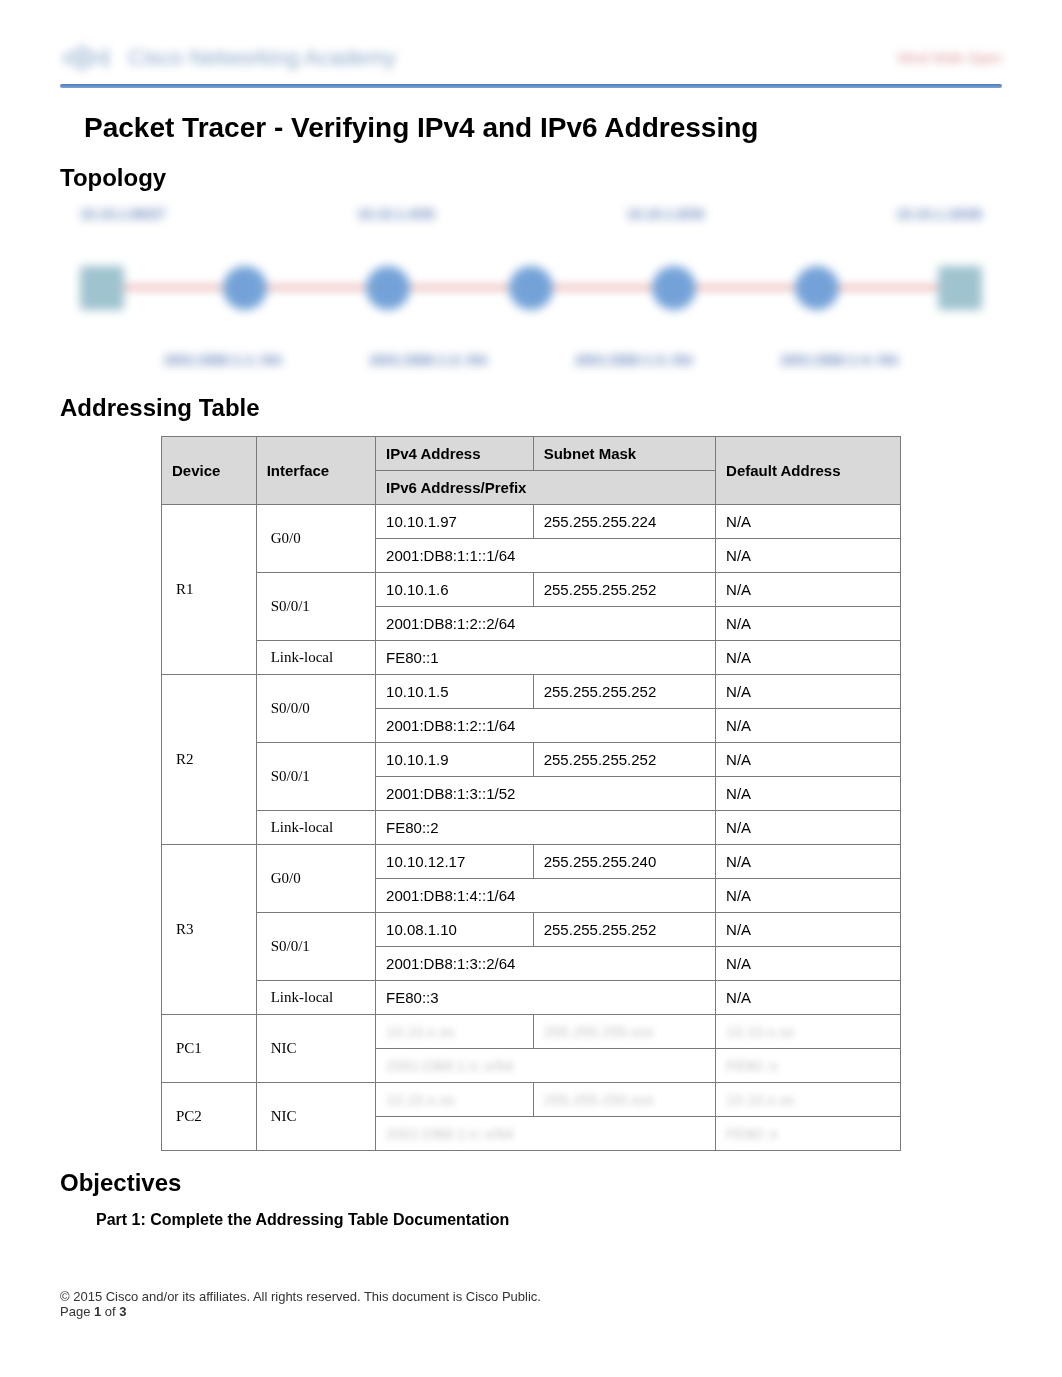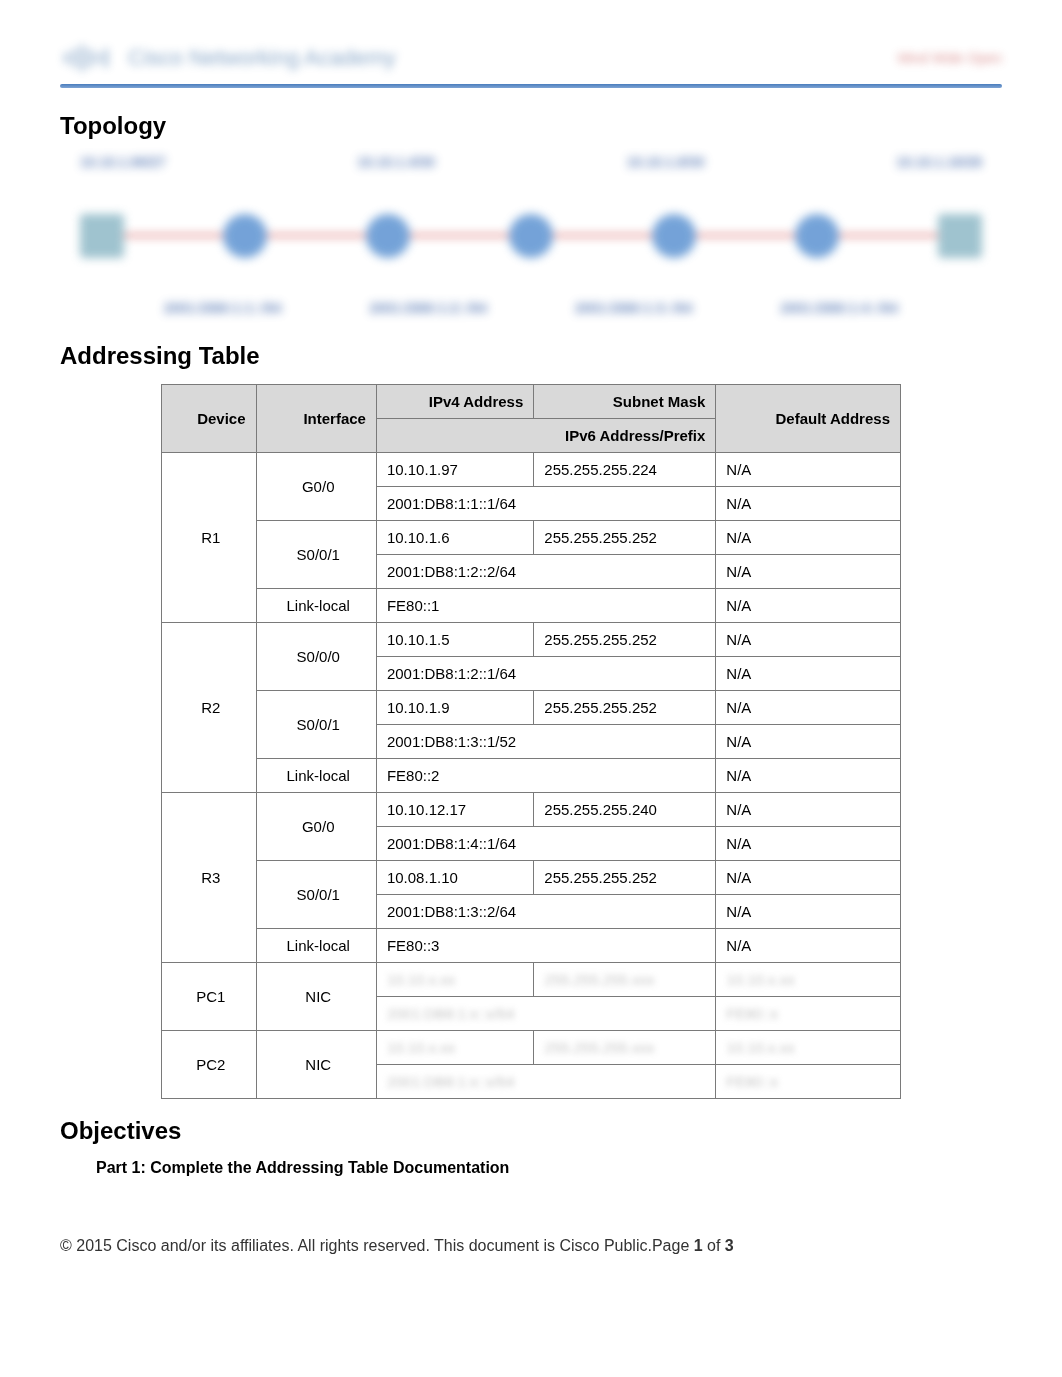--- a/index.html
+++ b/index.html
@@ -94,36 +94,37 @@
     font-size: 15px;
   }
   table.addr th, table.addr td {
     border: 1px solid #7a7a7a;
     padding: 8px 10px;
     text-align: left;
     vertical-align: middle;
   }
   table.addr th {
     background: #d9d9d9;
-    text-align: right;
+    text-align: left;
     font-weight: bold;
   }
-  table.addr td.center { text-align: center; padding-left: 14px; }
+  table.addr td.center { text-align: left; padding-left: 14px; font-family: Liberation Serif, serif; }
   .blurcell {
     color: #888;
     filter: blur(3px);
     opacity: 0.5;
   }
 
   .footer {
     margin-top: 60px;
     display: flex;
-    justify-content: flex-start;
-    font-size: 16px;
+    justify-content: space-between;
+    font-size: 13px;
     color: #333;
+    flex-direction: column;
   }
 </style>
 </head>
 <body>
 
 <div class="page">
 
   <div class="header">
     <div class="logo">
       <svg class="logo-icon" viewBox="0 0 56 36">
@@ -136,20 +137,21 @@
           <line x1="46" y1="10" x2="46" y2="26"></line>
         </g>
       </svg>
       <span class="logo-text">Cisco Networking Academy</span>
     </div>
     <div class="header-right">Mind Wide Open</div>
   </div>
 
   <div class="divider"></div>
 
+  <h1>Packet Tracer - Verifying IPv4 and IPv6 Addressing</h1>
 
   <h2>Topology</h2>
 
   <div class="topology">
     <div class="topo-row">
       <span class="topo-label">10.10.1.96/27</span>
       <span class="topo-label">10.10.1.4/30</span>
       <span class="topo-label">10.10.1.8/30</span>
       <span class="topo-label">10.10.1.16/28</span>
     </div>

